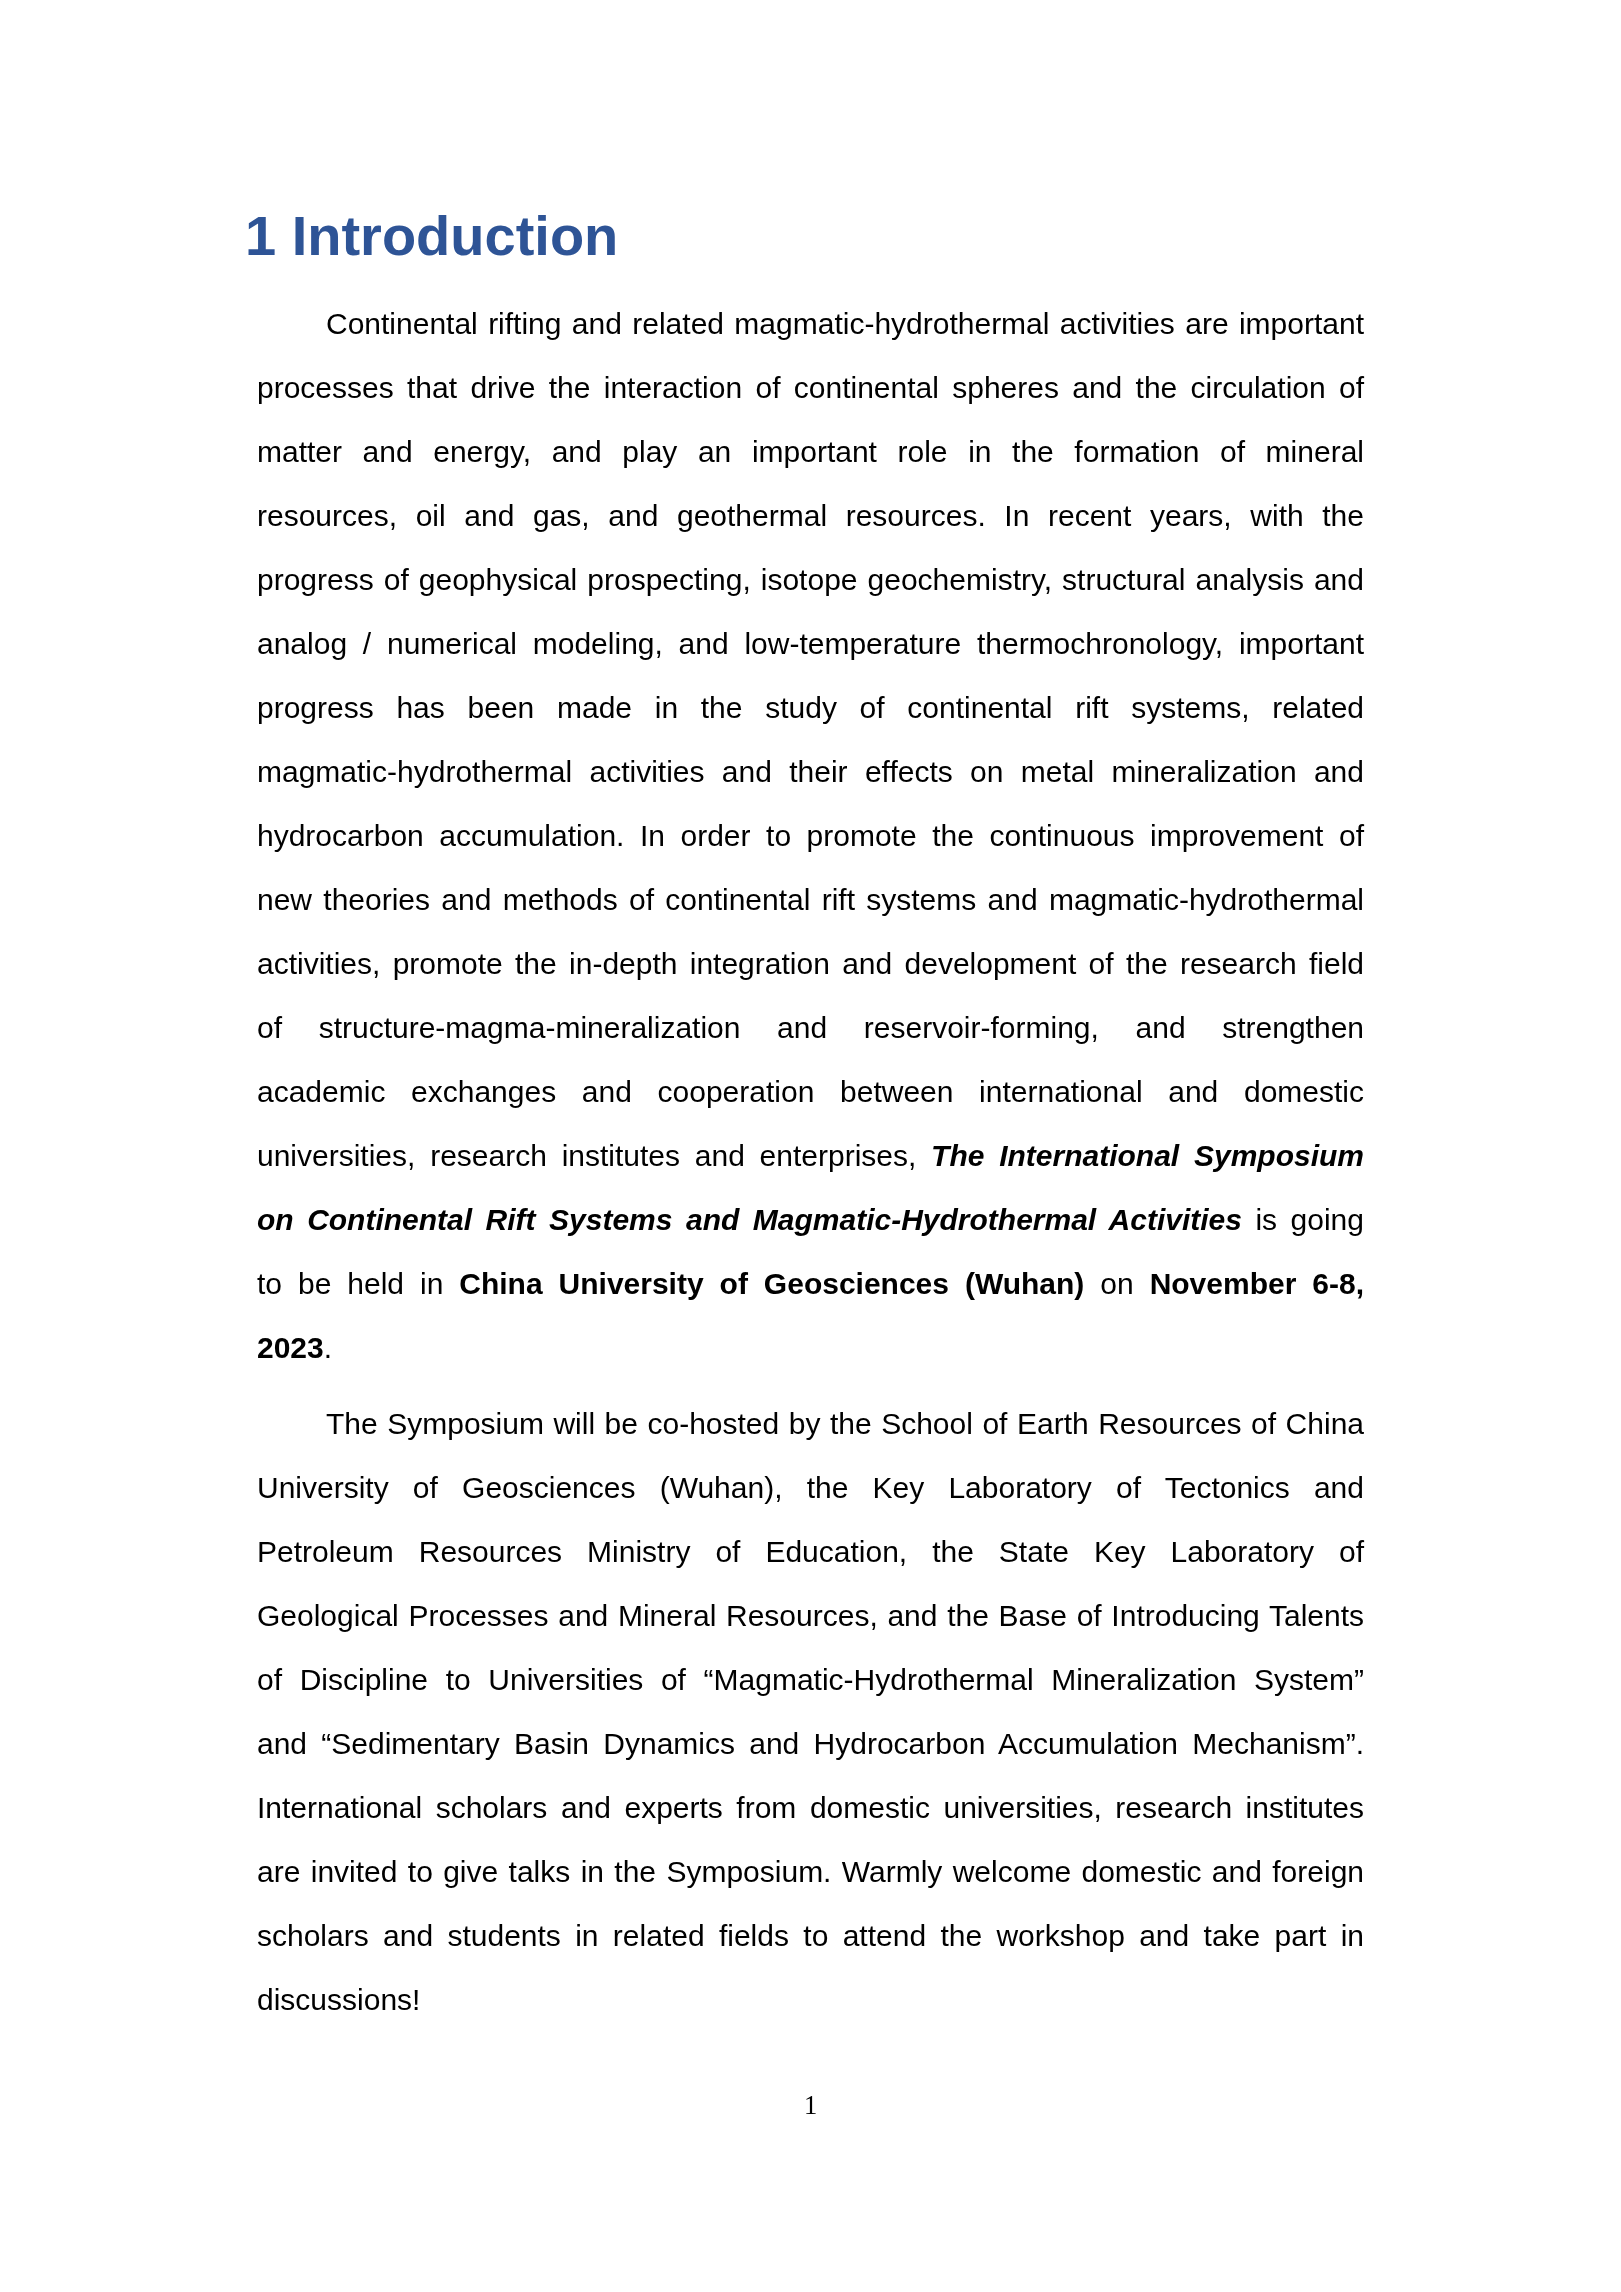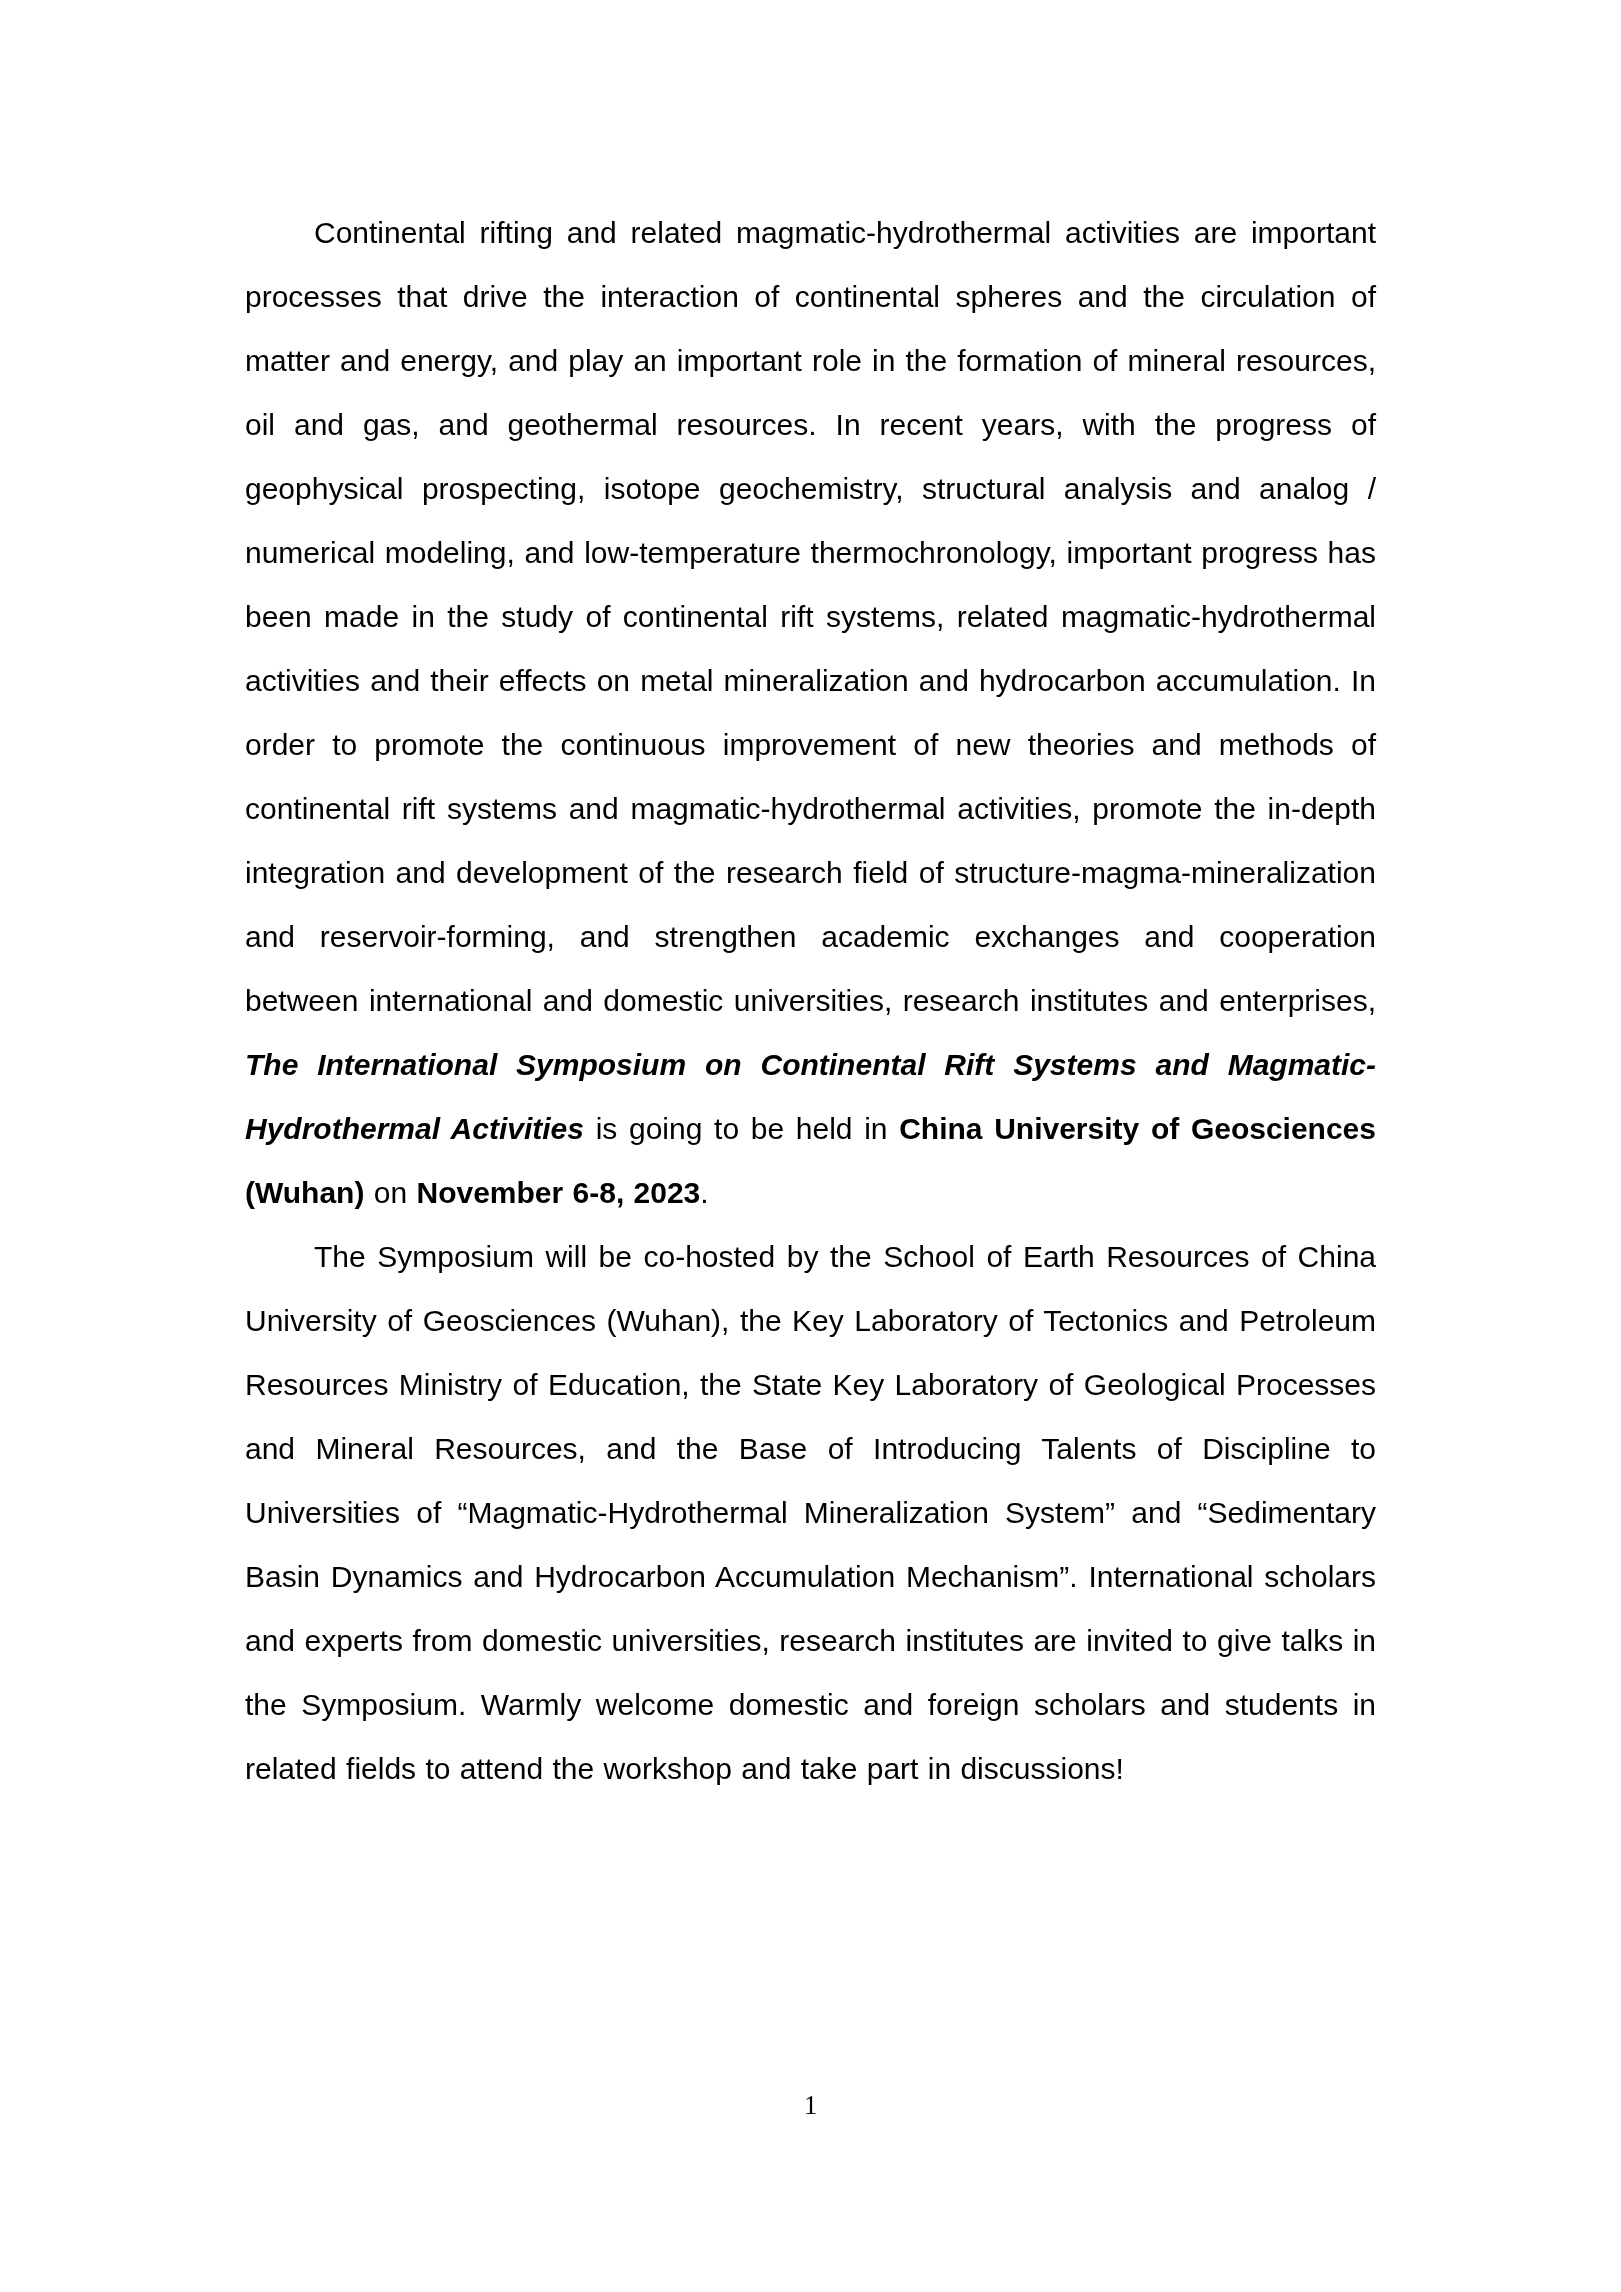--- a/index.html
+++ b/index.html
@@ -20,21 +20,21 @@
     padding: 201px 245px 0 245px;
   }
   .heading {
     margin: 0 0 21.6px 0;
     font-size: 56px;
     line-height: 69px;
     font-weight: bold;
     letter-spacing: 0px;
   }
   .body-text p {
-    margin: 0;
+    margin: 12px;
     font-size: 30px;
     line-height: 64px;
     text-align: justify;
     text-justify: inter-word;
     text-indent: 69px;
     word-spacing: 1px;
   }
   .run.normal { font-weight: normal; font-style: normal; }
   .run.bold { font-weight: bold; font-style: normal; }
   .run.bold-italic { font-weight: bold; font-style: italic; }
@@ -48,20 +48,21 @@
     font-size: 26.5px;
     line-height: 31px;
     color: #000000;
   }
 </style>
 </head>
 <body>
 
 <div class="page">
   <div class="content">
+    <h1 class="heading" style="color: rgb(46, 84, 150);">1 Introduction</h1>
     <div class="body-text">
         <p><span class="run normal">Continental rifting and related magmatic-hydrothermal activities are important processes that drive the interaction of continental spheres and the circulation of matter and energy, and play an important role in the formation of mineral resources, oil and gas, and geothermal resources. In recent years, with the progress of geophysical prospecting, isotope geochemistry, structural analysis and analog / numerical modeling, and low-temperature thermochronology, important progress has been made in the study of continental rift systems, related magmatic-hydrothermal activities and their effects on metal mineralization and hydrocarbon accumulation. In order to promote the continuous improvement of new theories and methods of continental rift systems and magmatic-hydrothermal activities, promote the in-depth integration and development of the research field of structure-magma-mineralization and reservoir-forming, and strengthen academic exchanges and cooperation between international and domestic universities, research institutes and enterprises, </span><span class="run bold-italic">The International Symposium on Continental Rift Systems and Magmatic-Hydrothermal Activities</span><span class="run normal"> is going to be held in </span><span class="run bold">China University of Geosciences (Wuhan)</span><span class="run normal"> on </span><span class="run bold">November 6-8, 2023</span><span class="run normal">.</span></p>
         <p><span class="run normal">The Symposium will be co-hosted by the School of Earth Resources of China University of Geosciences (Wuhan), the Key Laboratory of Tectonics and Petroleum Resources Ministry of Education, the State Key Laboratory of Geological Processes and Mineral Resources, and the Base of Introducing Talents of Discipline to Universities of “Magmatic-Hydrothermal Mineralization System” and “Sedimentary Basin Dynamics and Hydrocarbon Accumulation Mechanism”. International scholars and experts from domestic universities, research institutes are invited to give talks in the Symposium. Warmly welcome domestic and foreign scholars and students in related fields to attend the workshop and take part in discussions!</span></p>
       </div>
   </div>
   <div class="page-number">1</div>
 </div>
 
 
 </body></html>

